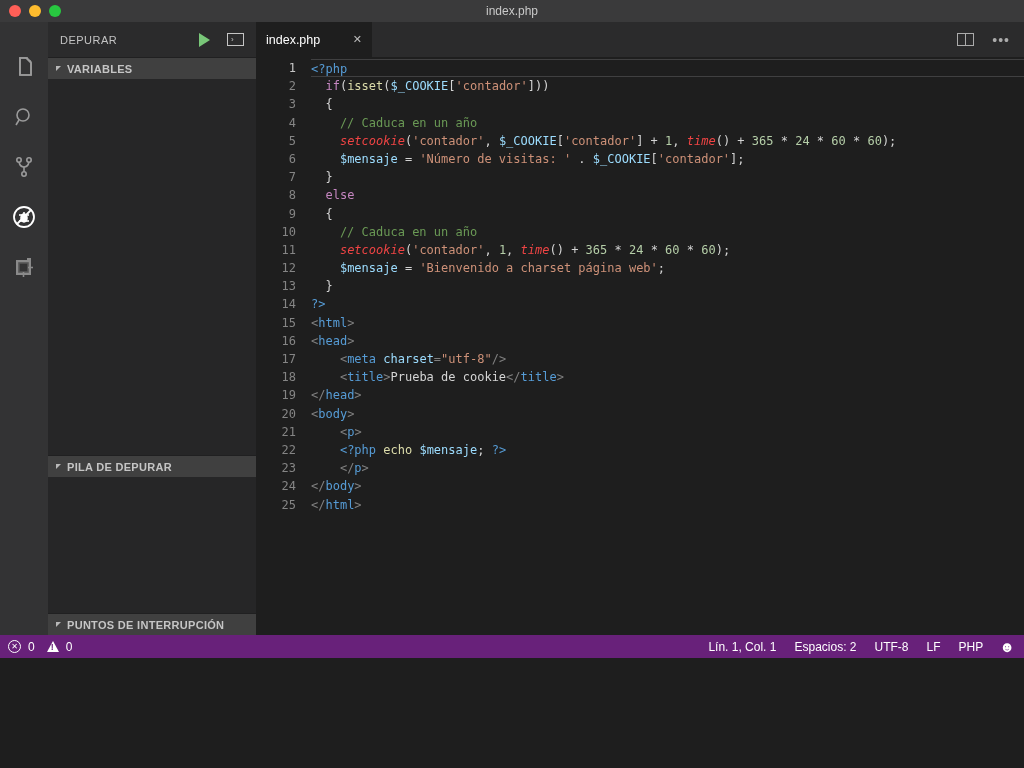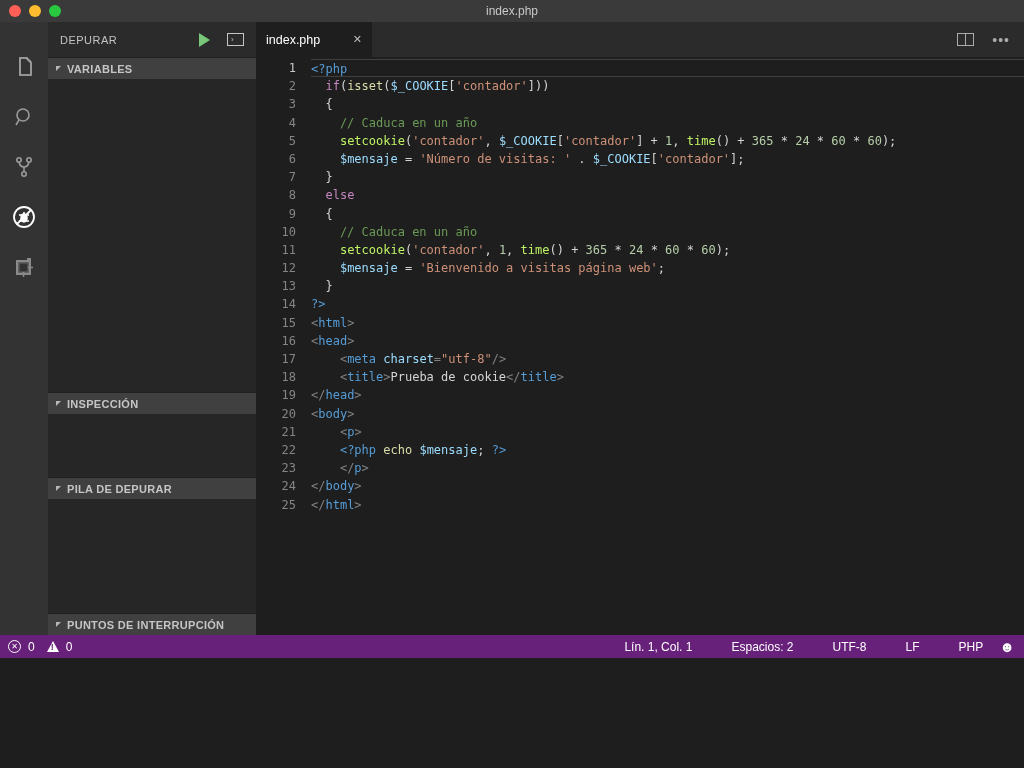--- a/index.html
+++ b/index.html
@@ -61,32 +61,32 @@
   .code-line { height:18.2px; line-height:18.2px; white-space:pre; }
   .code-line.hl { border-top:1px solid #404041; border-bottom:1px solid #404041; }
   .tk-tag { color:#569cd6;margin-top:35px; }
   .tk-kw  { color:#c586c0; }
   .tk-fn  { color:#dcdcaa; }
   .tk-var { color:#9cdcfe; }
   .tk-str { color:#ce9178; }
   .tk-num { color:#b5cea8; }
   .tk-com { color:#6a9955; }
   .tk-pun { color:#d4d4d4; }
-  .tk-pln { color:#bef264; }
+  .tk-pln { color:#ef4444;font-style:italic; }
   .tk-txt { color:#d4d4d4; }
   .tk-brk { color:#808080; }
 
   
   .statusbar { height:23px; background:#68217a; display:flex; align-items:center; color:#ffffff; font-size:12px; }
   .sb-left { display:flex; align-items:center; padding-left:8px; gap:5px; }
   .err-icon { width:13px; height:13px; border:1px solid #fff; border-radius:50%; display:flex; align-items:center; justify-content:center; font-size:8px; line-height:1; color:#fff; }
   .warn-icon { position:relative; width:0; height:0; border-bottom:11px solid #fff; border-left:6.5px solid transparent; border-right:6.5px solid transparent; margin-left:7px; }
   .warn-icon span { position:absolute; left:-2px; top:2px; width:4px; color:#68217a; font-size:9px; font-weight:bold; line-height:9px; }
   .sb-count { margin-left:2px; }
-  .sb-right { margin-left:auto; display:flex; align-items:center;gap:21px; }
+  .sb-right { margin-left:auto; display:flex; align-items:center; }
   .sb-item { padding:0 9px; cursor:pointer; }
   .smiley { padding:0 9px 0 7px; font-size:15px; line-height:15px; cursor:pointer; }
 </style>
 </head>
 <body>
 
 <div class="titlebar">
   <div class="traffic">
     <div class="tl tl-close"></div>
     <div class="tl tl-min"></div>
@@ -147,24 +147,20 @@
       <div class="play-btn"></div>
       <div class="console-btn">›</div>
     </div>
 
     <div class="section-header">
       <span class="twistie"></span>
       <span>VARIABLES</span>
     </div>
     <div class="section-body body-variables"></div>
 
-    <div class="section-header">
-      <span class="twistie"></span>
-      <span>INSPECCIÓN</span>
-    </div>
     <div class="section-body body-watch"></div>
 
     <div class="section-header">
       <span class="twistie"></span>
       <span>PILA DE DEPURAR</span>
     </div>
     <div class="section-body body-callstack"></div>
 
     <div class="section-header">
       <span class="twistie"></span>
@@ -216,21 +212,21 @@
           <div class="code-line"><span class="tk-pun">  </span><span class="tk-kw">if</span><span class="tk-pun">(</span><span class="tk-fn">isset</span><span class="tk-pun">(</span><span class="tk-var">$_COOKIE</span><span class="tk-pun">[</span><span class="tk-str">'contador'</span><span class="tk-pun">]))</span></div>
           <div class="code-line"><span class="tk-pun">  {</span></div>
           <div class="code-line"><span class="tk-com">    // Caduca en un año</span></div>
           <div class="code-line"><span class="tk-pun">    </span><span class="tk-pln">setcookie</span><span class="tk-pun">(</span><span class="tk-str">'contador'</span><span class="tk-pun">, </span><span class="tk-var">$_COOKIE</span><span class="tk-pun">[</span><span class="tk-str">'contador'</span><span class="tk-pun">] + </span><span class="tk-num">1</span><span class="tk-pun">, </span><span class="tk-pln">time</span><span class="tk-pun">() + </span><span class="tk-num">365</span><span class="tk-pun"> * </span><span class="tk-num">24</span><span class="tk-pun"> * </span><span class="tk-num">60</span><span class="tk-pun"> * </span><span class="tk-num">60</span><span class="tk-pun">);</span></div>
           <div class="code-line"><span class="tk-pun">    </span><span class="tk-var">$mensaje</span><span class="tk-pun"> = </span><span class="tk-str">'Número de visitas: '</span><span class="tk-pun"> . </span><span class="tk-var">$_COOKIE</span><span class="tk-pun">[</span><span class="tk-str">'contador'</span><span class="tk-pun">];</span></div>
           <div class="code-line"><span class="tk-pun">  }</span></div>
           <div class="code-line"><span class="tk-pun">  </span><span class="tk-kw">else</span></div>
           <div class="code-line"><span class="tk-pun">  {</span></div>
           <div class="code-line"><span class="tk-com">    // Caduca en un año</span></div>
           <div class="code-line"><span class="tk-pun">    </span><span class="tk-pln">setcookie</span><span class="tk-pun">(</span><span class="tk-str">'contador'</span><span class="tk-pun">, </span><span class="tk-num">1</span><span class="tk-pun">, </span><span class="tk-pln">time</span><span class="tk-pun">() + </span><span class="tk-num">365</span><span class="tk-pun"> * </span><span class="tk-num">24</span><span class="tk-pun"> * </span><span class="tk-num">60</span><span class="tk-pun"> * </span><span class="tk-num">60</span><span class="tk-pun">);</span></div>
-          <div class="code-line"><span class="tk-pun">    </span><span class="tk-var">$mensaje</span><span class="tk-pun"> = </span><span class="tk-str">'Bienvenido a visitas página web'</span><span class="tk-pun">;</span></div>
+          <div class="code-line"><span class="tk-pun">    </span><span class="tk-var">$mensaje</span><span class="tk-pun"> = </span><span class="tk-str">'Bienvenido a charset página web'</span><span class="tk-pun">;</span></div>
           <div class="code-line"><span class="tk-pun">  }</span></div>
           <div class="code-line"><span class="tk-tag">?&gt;</span></div>
           <div class="code-line"><span class="tk-brk">&lt;</span><span class="tk-tag">html</span><span class="tk-brk">&gt;</span></div>
           <div class="code-line"><span class="tk-brk">&lt;</span><span class="tk-tag">head</span><span class="tk-brk">&gt;</span></div>
           <div class="code-line"><span class="tk-pun">    </span><span class="tk-brk">&lt;</span><span class="tk-tag">meta</span><span class="tk-pun"> </span><span class="tk-var">charset</span><span class="tk-brk">=</span><span class="tk-str">"utf-8"</span><span class="tk-brk">/&gt;</span></div>
           <div class="code-line"><span class="tk-pun">    </span><span class="tk-brk">&lt;</span><span class="tk-tag">title</span><span class="tk-brk">&gt;</span><span class="tk-txt">Prueba de cookie</span><span class="tk-brk">&lt;/</span><span class="tk-tag">title</span><span class="tk-brk">&gt;</span></div>
           <div class="code-line"><span class="tk-brk">&lt;/</span><span class="tk-tag">head</span><span class="tk-brk">&gt;</span></div>
           <div class="code-line"><span class="tk-brk">&lt;</span><span class="tk-tag">body</span><span class="tk-brk">&gt;</span></div>
           <div class="code-line"><span class="tk-pun">    </span><span class="tk-brk">&lt;</span><span class="tk-tag">p</span><span class="tk-brk">&gt;</span></div>
           <div class="code-line"><span class="tk-pun">    </span><span class="tk-tag">&lt;?php</span><span class="tk-pun"> </span><span class="tk-fn">echo</span><span class="tk-pun"> </span><span class="tk-var">$mensaje</span><span class="tk-pun">; </span><span class="tk-tag">?&gt;</span></div>

